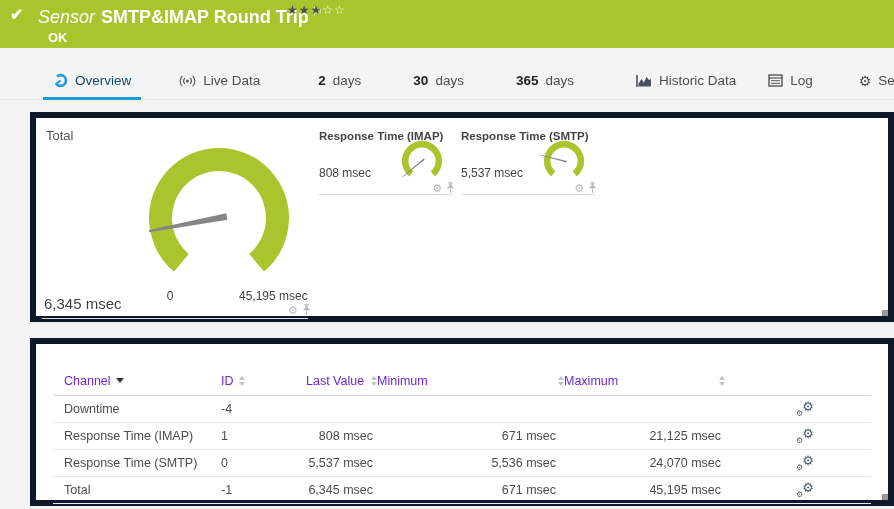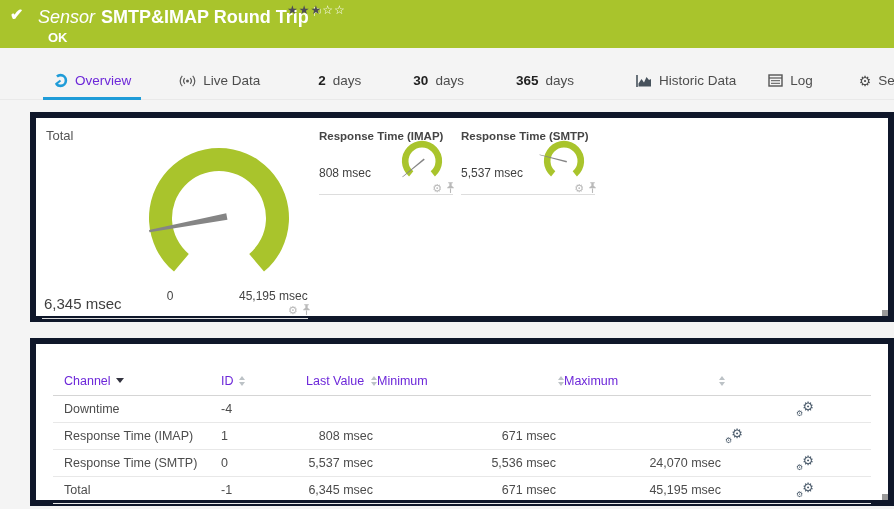--- a/index.html
+++ b/index.html
@@ -31,21 +31,21 @@
   .tabbar {
     position:absolute; left:0; top:65px; width:894px; height:35px;
     display:flex; align-items:center; padding-left:43px;
     border-bottom:1px solid #e9e9e9; font-size:13.5px; color:#4d4d4d;
   }
   .tab {
     height:35px; display:flex; align-items:center; gap:7px;
     padding:0 10px; cursor:pointer; white-space:nowrap;
     border-bottom:3px solid transparent;
   }
-  .tab.active { border-bottom-color:var(--blue); color:#6d28d9;text-align:center; }
+  .tab.active { border-bottom-color:var(--blue); color:#0c4a6e;text-align:center; }
   .tab .num { font-weight:700; color:#222; }
   .tab svg { display:block; }
   .gear-glyph { font-size:14px; line-height:1; color:#4d4d4d; }
   .mr1{margin-right:28px}.mr2{margin-right:38px}.mr3{margin-right:32px}
   .mr4{margin-right:32px}.mr5{margin-right:42px}.mr6{margin-right:12px}.mr7{margin-right:26px}
 
   
   .card {
     position:absolute; background:#fff; border:6px solid #0f172a;
   }
@@ -285,20 +285,21 @@
           <span class="g2">⚙</span>
       </div>
       <div></div>
     </div>
 
     <div class="trow tbody-row">
       <div>Response Time (IMAP)</div>
       <div>1</div>
       <div class="cell-r">808 msec</div>
       <div class="cell-r col-min">671 msec</div>
+      <div class="cell-r">21,125 msec</div>
       <div></div>
       <div class="gears">
         <span class="g1">⚙</span>
           <span class="g2">⚙</span>
       </div>
       <div></div>
     </div>
 
     <div class="trow tbody-row">
       <div>Response Time (SMTP)</div>

